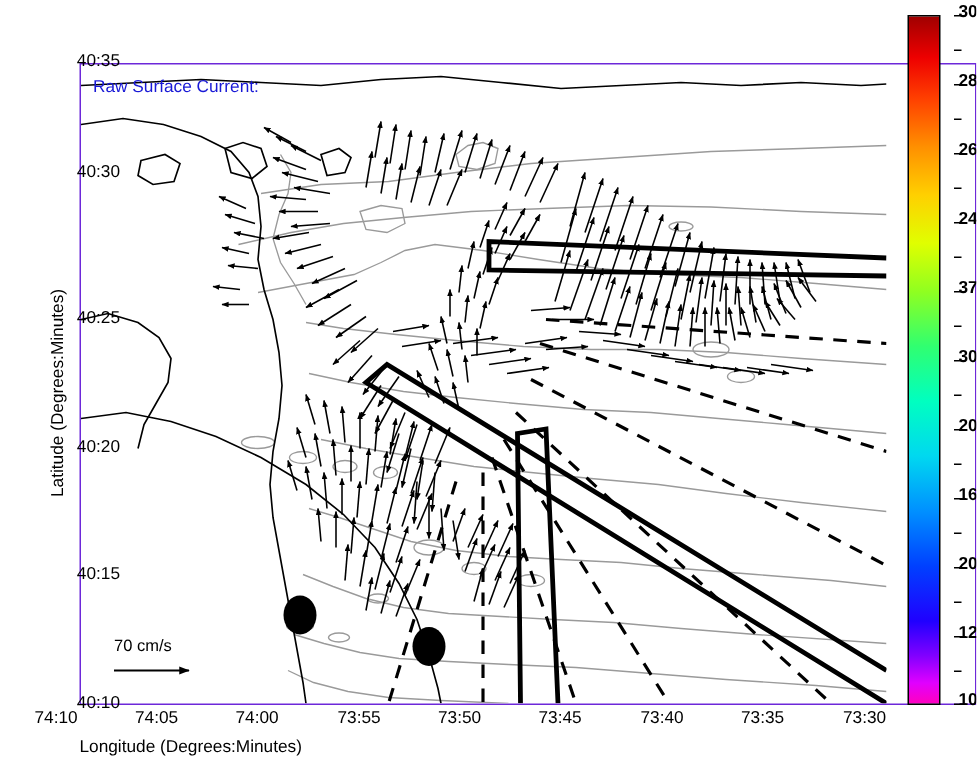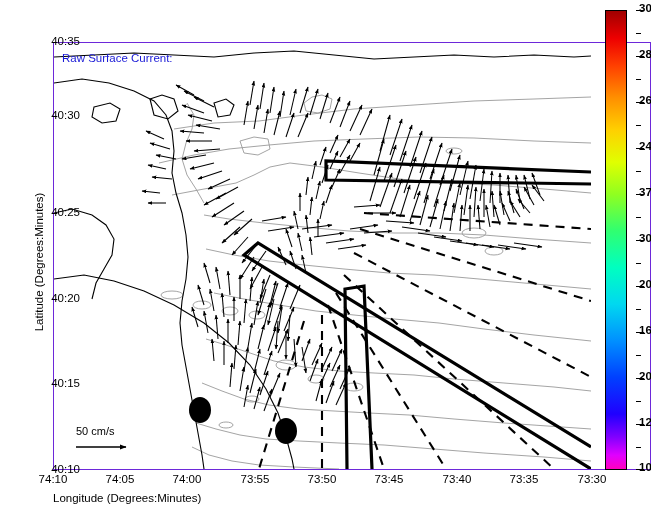--- a/index.html
+++ b/index.html
@@ -78,21 +78,20 @@
     transform: translateY(-7px);
     white-space: nowrap;
   }
   #yticks { position: absolute; left: 0; top: 42px; width: 49px; height: 428px; margin-left: 31px; }
 
   .xlab {
     position: absolute;
     top: 0;
     width: 60px;
     margin-left: -30px;
-    text-align: center;
     font-size: 11.5px;
     color: #000;
     white-space: nowrap;
   }
   #xticks { position: absolute; left: 53px; top: 473px; width: 539px; height: 18px; }
 
   #ylabel {
     position: absolute;
     left: -61px;
     top: 256px;
@@ -473,21 +472,21 @@
         <ellipse cx="146" cy="367" rx="11" ry="13"></ellipse>
         <ellipse cx="232" cy="388" rx="11" ry="13"></ellipse>
       </g>
     </svg>
 
     <div id="annot">
       <div>Raw Surface Current:</div>
     </div>
 
     <div id="scalekey">
-      <div class="lbl">50 cm/s</div>
+      <div class="lbl">70 cm/s</div>
       <svg width="100" height="20">
         <defs>
           <marker id="ah2" markerWidth="6" markerHeight="6" refX="5" refY="2.1" orient="auto" markerUnits="strokeWidth">
             <path d="M0,0 L5.4,2.1 L0,4.2 z" fill="#000"></path>
           </marker>
         </defs>
         <line x1="12" y1="10" x2="62" y2="10" stroke="#000" stroke-width="1.3" marker-end="url(#ah2)"></line>
       </svg>
     </div>
   </div>

